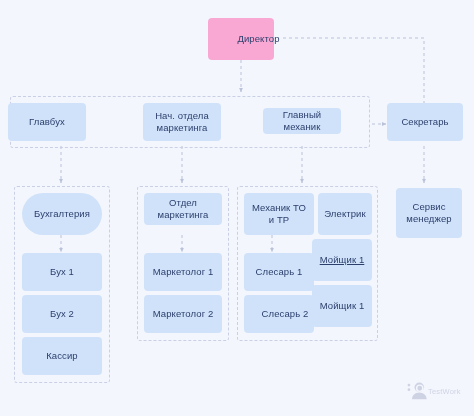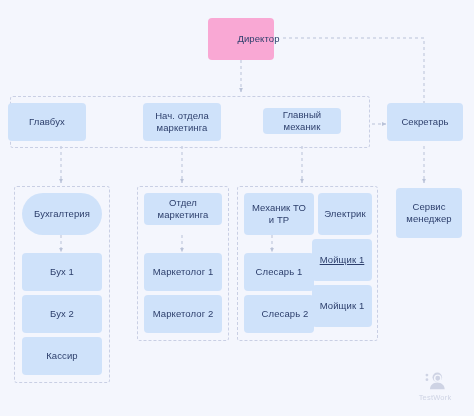--- a/index.html
+++ b/index.html
@@ -53,21 +53,20 @@
     border: 1px dashed #c9cfe4;
     border-radius: 3px;
     background: transparent;
   }
   .watermark {
     position: absolute;
     right: 10px;
     bottom: 14px;
     width: 58px;
     display: flex;
-    flex-direction: column;
     align-items: center;
     opacity: 0.5;
   }
   .watermark .wm-icon {
     width: 22px;
     height: 22px;
     display: block;
   }
   .watermark .wm-text {
     margin-top: 1px;

